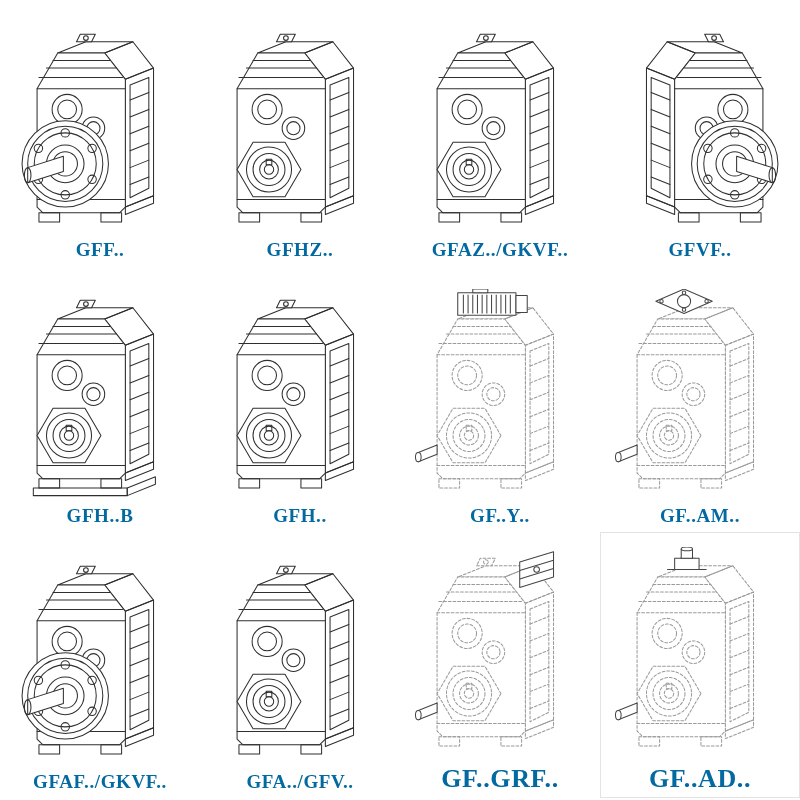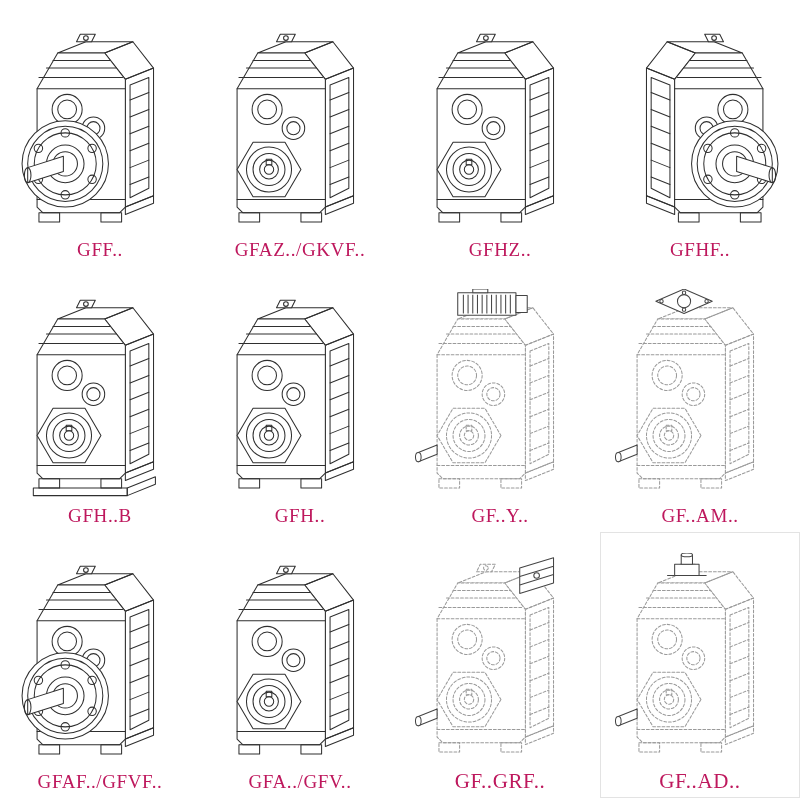--- a/index.html
+++ b/index.html
@@ -3,23 +3,23 @@
 <meta charset="utf-8">
 <style>
   * { margin:0; padding:0; box-sizing:border-box; }
   html,body { width:800px; height:800px; background:#ffffff; overflow:hidden;
               font-family:"Liberation Serif", serif; }
   .catalog { display:grid; grid-template-columns:repeat(4,200px);
              grid-template-rows:repeat(3,266px); width:800px; height:800px; }
   .cell { display:flex; flex-direction:column; align-items:center;
           justify-content:flex-end; padding-bottom:4px; }
   .drawing { width:186px; height:216px; display:block; }
-  .label { font-weight:400; font-size:19px; letter-spacing:.6px; color:#be185d;
+  .label { font-weight:700; font-size:19px; letter-spacing:.6px; color:#0369a1;
            text-align:right; line-height:1.2; white-space:nowrap; }
-  .label.lg { font-size:21px; }
+  .label.lg { font-size:26px; }
   .cell--framed { box-shadow: inset 0 0 0 1px #e3e3e3; }
 </style>
 </head>
 <body>
 
 <div class="catalog">
 
   <figure class="cell">
     <svg class="drawing" viewBox="0 0 190 230">
         <g fill="none" stroke="#2f2f2f" stroke-width="1.1" stroke-linejoin="round" stroke-linecap="round">
@@ -95,60 +95,60 @@
           <circle cx="88" cy="112" r="12" fill="#fff"></circle>
           <circle cx="88" cy="112" r="7"></circle>
           <polygon points="96,156 79,185 45,185 28,156 45,127 79,127" fill="#fff"></polygon>
           <circle cx="62" cy="156" r="24"></circle>
           <circle cx="62" cy="156" r="17"></circle>
           <circle cx="62" cy="156" r="10" fill="#fff"></circle>
           <circle cx="62" cy="156" r="5"></circle>
           <rect x="59" y="145" width="6" height="6"></rect>
         </g>
       </svg>
+    <figcaption class="label">GFHZ..</figcaption>
+  </figure>
+
+  <figure class="cell">
+    <svg class="drawing" viewBox="0 0 190 230">
+        <g fill="none" stroke="#2f2f2f" stroke-width="1.1" stroke-linejoin="round" stroke-linecap="round">
+          <polygon points="122,60 152,48 152,184 122,196"></polygon>
+          <polygon points="50,32 100,32 130,20 80,20"></polygon>
+          <polygon points="100,32 122,60 152,48 130,20"></polygon>
+          <polygon points="28,70 28,196 34,202 116,202 122,196 122,60 100,32 50,32" fill="#fff"></polygon>
+          <line x1="45" y1="40" x2="106" y2="40"></line>
+          <line x1="38" y1="48" x2="112" y2="48"></line>
+          <line x1="30" y1="58" x2="119" y2="58"></line>
+          <line x1="28" y1="70" x2="122" y2="70"></line>
+          <polygon points="127,66 147,58 147,176 127,186"></polygon>
+          <line x1="127" y1="82" x2="147" y2="74"></line>
+          <line x1="127" y1="100" x2="147" y2="92"></line>
+          <line x1="127" y1="118" x2="147" y2="110"></line>
+          <line x1="127" y1="136" x2="147" y2="128"></line>
+          <line x1="127" y1="154" x2="147" y2="146"></line>
+          <line x1="127" y1="172" x2="147" y2="164"></line>
+          <polygon points="70,20 86,20 90,12 74,12" fill="#fff"></polygon>
+          <circle cx="80" cy="16" r="2.5"></circle>
+          <line x1="28" y1="188" x2="122" y2="188"></line>
+          <polygon points="30,202 52,202 52,212 30,212"></polygon>
+          <polygon points="96,202 118,202 118,212 96,212"></polygon>
+          <polygon points="122,196 152,184 152,192 122,204"></polygon>
+          <circle cx="60" cy="92" r="16" fill="#fff"></circle>
+          <circle cx="60" cy="92" r="10"></circle>
+          <circle cx="88" cy="112" r="12" fill="#fff"></circle>
+          <circle cx="88" cy="112" r="7"></circle>
+          <polygon points="96,156 79,185 45,185 28,156 45,127 79,127" fill="#fff"></polygon>
+          <circle cx="62" cy="156" r="24"></circle>
+          <circle cx="62" cy="156" r="17"></circle>
+          <circle cx="62" cy="156" r="10" fill="#fff"></circle>
+          <circle cx="62" cy="156" r="5"></circle>
+          <rect x="59" y="145" width="6" height="6"></rect>
+        </g>
+      </svg>
     <figcaption class="label">GFAZ../GKVF..</figcaption>
-  </figure>
-
-  <figure class="cell">
-    <svg class="drawing" viewBox="0 0 190 230">
-        <g fill="none" stroke="#2f2f2f" stroke-width="1.1" stroke-linejoin="round" stroke-linecap="round">
-          <polygon points="122,60 152,48 152,184 122,196"></polygon>
-          <polygon points="50,32 100,32 130,20 80,20"></polygon>
-          <polygon points="100,32 122,60 152,48 130,20"></polygon>
-          <polygon points="28,70 28,196 34,202 116,202 122,196 122,60 100,32 50,32" fill="#fff"></polygon>
-          <line x1="45" y1="40" x2="106" y2="40"></line>
-          <line x1="38" y1="48" x2="112" y2="48"></line>
-          <line x1="30" y1="58" x2="119" y2="58"></line>
-          <line x1="28" y1="70" x2="122" y2="70"></line>
-          <polygon points="127,66 147,58 147,176 127,186"></polygon>
-          <line x1="127" y1="82" x2="147" y2="74"></line>
-          <line x1="127" y1="100" x2="147" y2="92"></line>
-          <line x1="127" y1="118" x2="147" y2="110"></line>
-          <line x1="127" y1="136" x2="147" y2="128"></line>
-          <line x1="127" y1="154" x2="147" y2="146"></line>
-          <line x1="127" y1="172" x2="147" y2="164"></line>
-          <polygon points="70,20 86,20 90,12 74,12" fill="#fff"></polygon>
-          <circle cx="80" cy="16" r="2.5"></circle>
-          <line x1="28" y1="188" x2="122" y2="188"></line>
-          <polygon points="30,202 52,202 52,212 30,212"></polygon>
-          <polygon points="96,202 118,202 118,212 96,212"></polygon>
-          <polygon points="122,196 152,184 152,192 122,204"></polygon>
-          <circle cx="60" cy="92" r="16" fill="#fff"></circle>
-          <circle cx="60" cy="92" r="10"></circle>
-          <circle cx="88" cy="112" r="12" fill="#fff"></circle>
-          <circle cx="88" cy="112" r="7"></circle>
-          <polygon points="96,156 79,185 45,185 28,156 45,127 79,127" fill="#fff"></polygon>
-          <circle cx="62" cy="156" r="24"></circle>
-          <circle cx="62" cy="156" r="17"></circle>
-          <circle cx="62" cy="156" r="10" fill="#fff"></circle>
-          <circle cx="62" cy="156" r="5"></circle>
-          <rect x="59" y="145" width="6" height="6"></rect>
-        </g>
-      </svg>
-    <figcaption class="label">GFHZ..</figcaption>
   </figure>
 
   <figure class="cell">
     <svg class="drawing" viewBox="0 0 190 230">
         <g fill="none" stroke="#2f2f2f" stroke-width="1.1" stroke-linejoin="round" stroke-linecap="round" transform="translate(190,0) scale(-1,1)">
           <polygon points="122,60 152,48 152,184 122,196"></polygon>
           <polygon points="50,32 100,32 130,20 80,20"></polygon>
           <polygon points="100,32 122,60 152,48 130,20"></polygon>
           <polygon points="28,70 28,196 34,202 116,202 122,196 122,60 100,32 50,32" fill="#fff"></polygon>
           <line x1="45" y1="40" x2="106" y2="40"></line>
@@ -180,21 +180,21 @@
           <circle cx="29.42116167511353" cy="166.5" r="4.5"></circle>
           <circle cx="29.42116167511352" cy="133.5" r="4.5"></circle>
           <circle cx="57.99999999999999" cy="117" r="4.5"></circle>
           <circle cx="86.57883832488648" cy="133.5" r="4.5"></circle>
           <circle cx="58" cy="150" r="20" fill="#fff"></circle>
           <circle cx="58" cy="150" r="13"></circle>
           <polygon points="56,142 18,154 18,170 56,158" fill="#fff"></polygon>
           <ellipse cx="18" cy="162" rx="3.5" ry="8"></ellipse>
         </g>
       </svg>
-    <figcaption class="label">GFHF..</figcaption>
+    <figcaption class="label">GFVF..</figcaption>
   </figure>
 
   <figure class="cell">
     <svg class="drawing" viewBox="0 0 190 230">
         <g fill="none" stroke="#2f2f2f" stroke-width="1.1" stroke-linejoin="round" stroke-linecap="round">
           <polygon points="122,60 152,48 152,184 122,196"></polygon>
           <polygon points="50,32 100,32 130,20 80,20"></polygon>
           <polygon points="100,32 122,60 152,48 130,20"></polygon>
           <polygon points="28,70 28,196 34,202 116,202 122,196 122,60 100,32 50,32" fill="#fff"></polygon>
           <line x1="45" y1="40" x2="106" y2="40"></line>
@@ -416,21 +416,21 @@
           <circle cx="29.42116167511353" cy="166.5" r="4.5"></circle>
           <circle cx="29.42116167511352" cy="133.5" r="4.5"></circle>
           <circle cx="57.99999999999999" cy="117" r="4.5"></circle>
           <circle cx="86.57883832488648" cy="133.5" r="4.5"></circle>
           <circle cx="58" cy="150" r="20" fill="#fff"></circle>
           <circle cx="58" cy="150" r="13"></circle>
           <polygon points="56,142 18,154 18,170 56,158" fill="#fff"></polygon>
           <ellipse cx="18" cy="162" rx="3.5" ry="8"></ellipse>
         </g>
       </svg>
-    <figcaption class="label">GFAF../GFVF..</figcaption>
+    <figcaption class="label">GFAF../GKVF..</figcaption>
   </figure>
 
   <figure class="cell">
     <svg class="drawing" viewBox="0 0 190 230">
         <g fill="none" stroke="#2f2f2f" stroke-width="1.1" stroke-linejoin="round" stroke-linecap="round">
           <polygon points="122,60 152,48 152,184 122,196"></polygon>
           <polygon points="50,32 100,32 130,20 80,20"></polygon>
           <polygon points="100,32 122,60 152,48 130,20"></polygon>
           <polygon points="28,70 28,196 34,202 116,202 122,196 122,60 100,32 50,32" fill="#fff"></polygon>
           <line x1="45" y1="40" x2="106" y2="40"></line>

